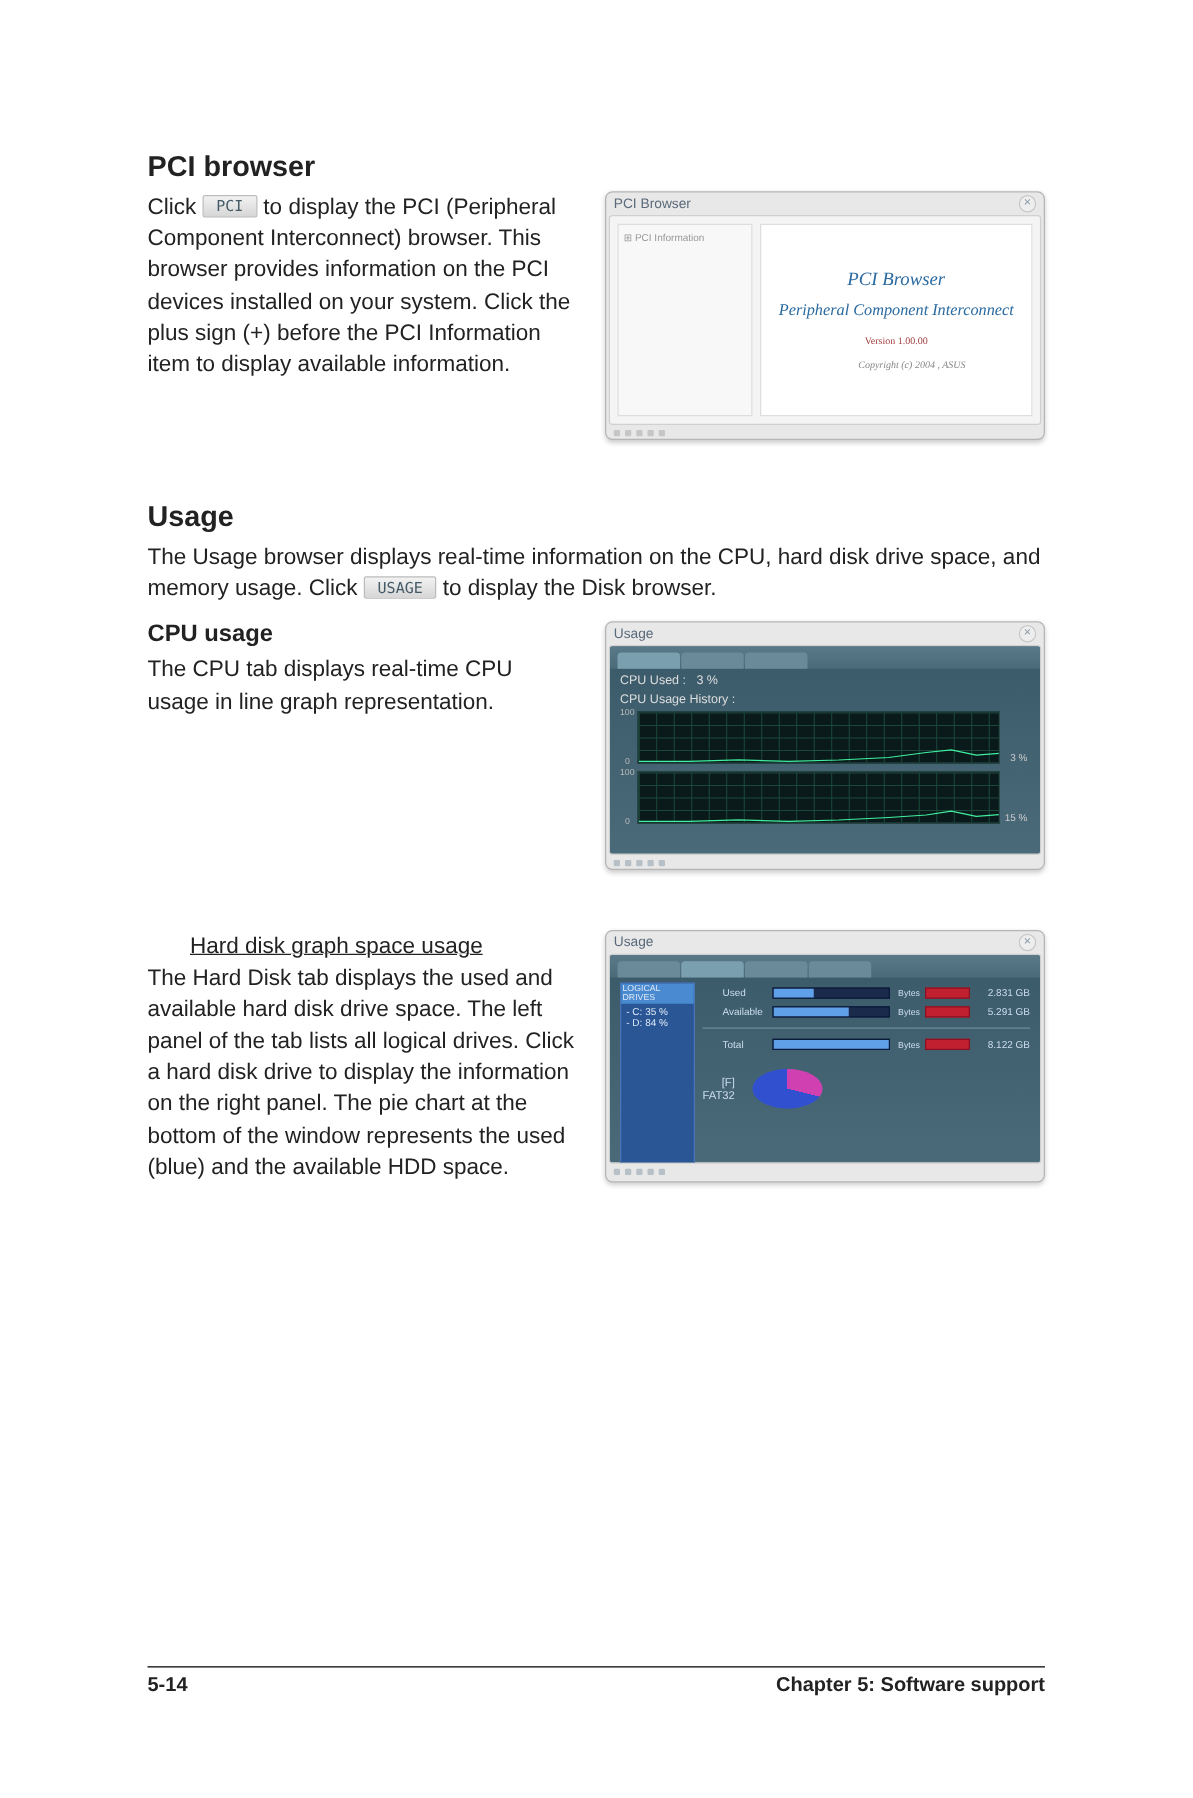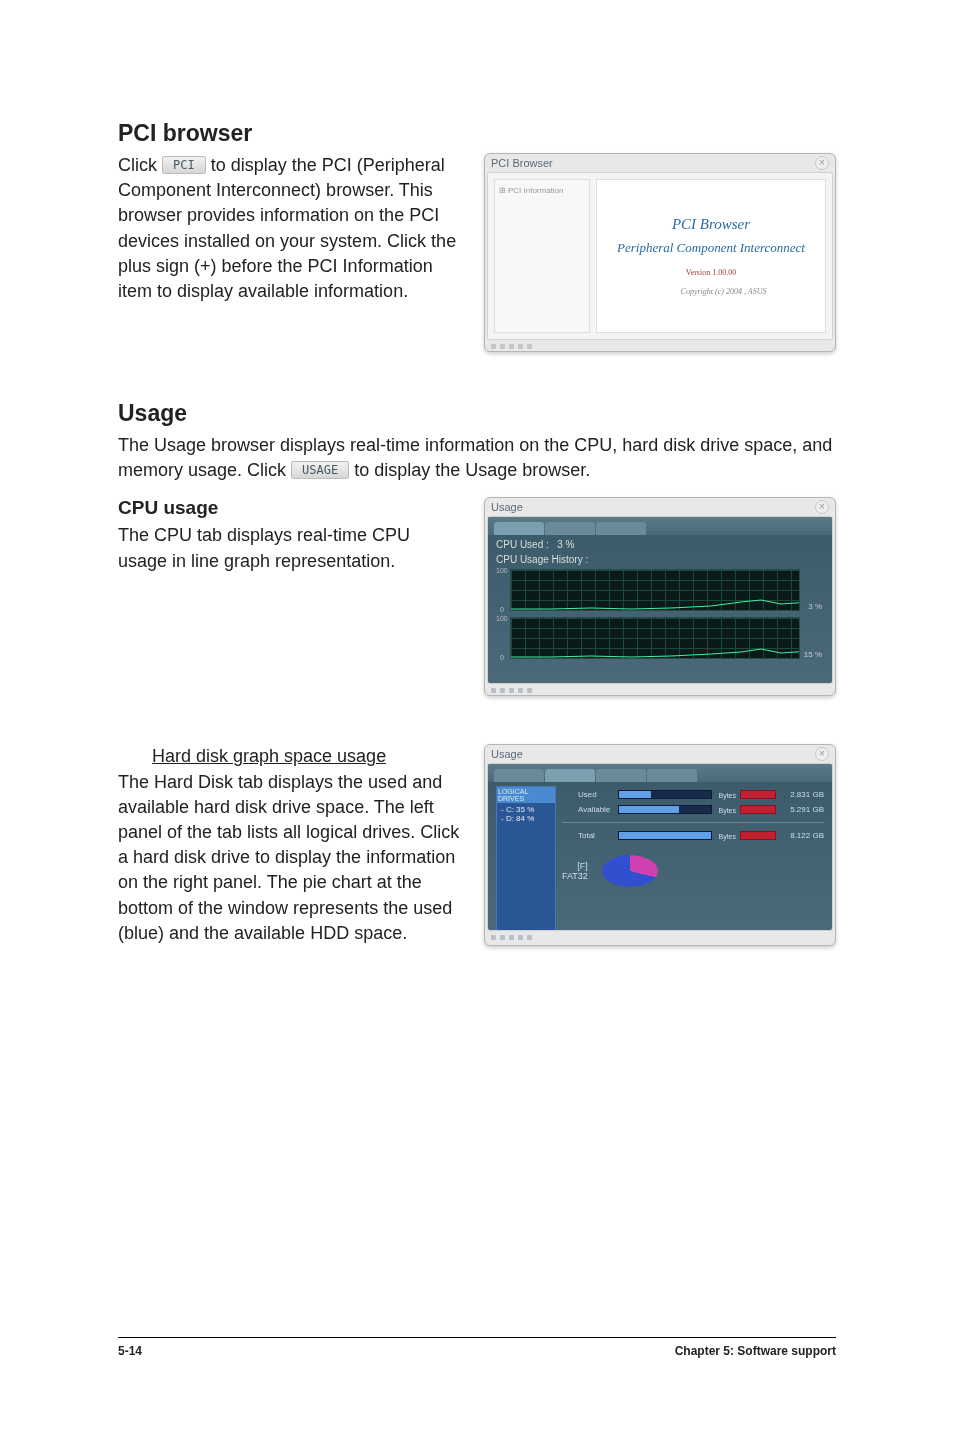--- a/index.html
+++ b/index.html
@@ -67,21 +67,21 @@
     border: 1px solid #d0d0d0;
     border-radius: 3px;
     height: 168px;
     padding: 6px;
     position: relative;
     overflow: hidden;
   }
   
   .pci-body { display: flex; gap: 6px; height: 100%; }
   .pci-sidebar {
-    width: 96px;
+    width: 108px;
     background: #f8f8f8;
     border: 1px solid #dedede;
     font-size: 8px;
     color: #999;
     padding: 6px 4px;
   }
   .pci-content {
     flex: 1;
     display: flex;
     flex-direction: column;
@@ -204,21 +204,21 @@
   }
   .page-footer {
     position: absolute;
     bottom: 80px;
     left: 118px;
     right: 118px;
     border-top: 1px solid #000;
     padding-top: 6px;
     display: flex;
     justify-content: space-between;
-    font-size: 12px;
+    font-size: 16px;
     font-weight: bold;
   }
   .dots {
     display: flex; gap: 4px;
     padding: 4px 4px 0 4px;
     opacity: 0.35;
   }
   .dots span { width: 5px; height: 5px; background: #888; border-radius: 1px; }
   .usage-dots span { background: #5a7888; }
   .hr-space { height: 18px; }
@@ -257,21 +257,21 @@
         <span></span>
         <span></span>
       </div>
   </div>
 </div>
 
 <div class="hr-space"></div>
 
 <div class="section-title">Usage</div>
 <div class="body-text" style="margin-bottom:14px;">
-  <span>The Usage browser displays real-time information on the CPU, hard disk drive space, and memory usage. Click </span><span class="inline-btn">USAGE</span><span> to display the Usage browser.</span>
+  <span>The Usage browser displays real-time information on the CPU, hard disk drive space, and memory usage. Click </span><span class="inline-btn">USAGE</span><span> to display the Disk browser.</span>
 </div>
 
 <div class="row">
   <div style="flex:1;">
     <div class="sub-title">CPU usage</div>
     <div class="body-text">The CPU tab displays real-time CPU usage in line graph representation.</div>
   </div>
   <div class="screenshot">
     <div class="screenshot-header">
       <span>Usage</span>

